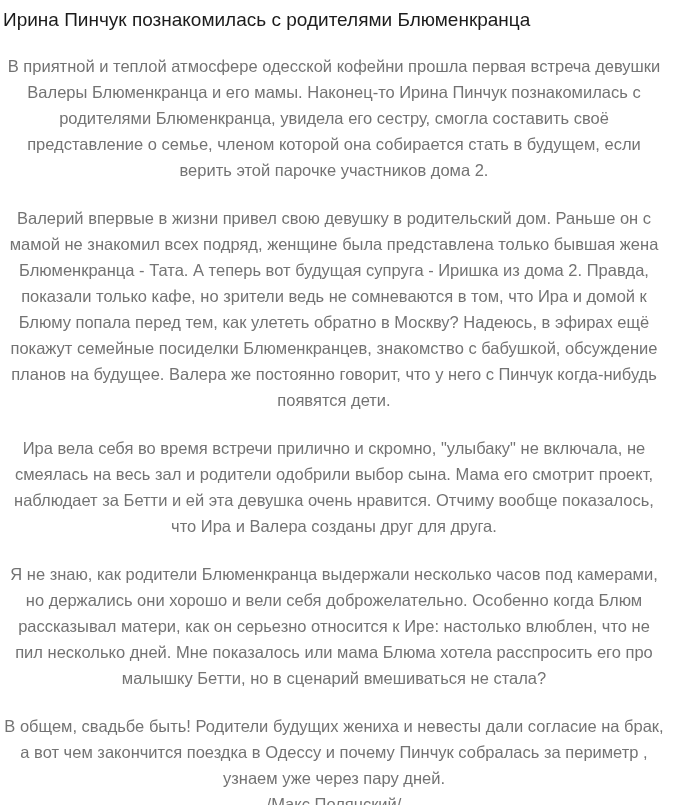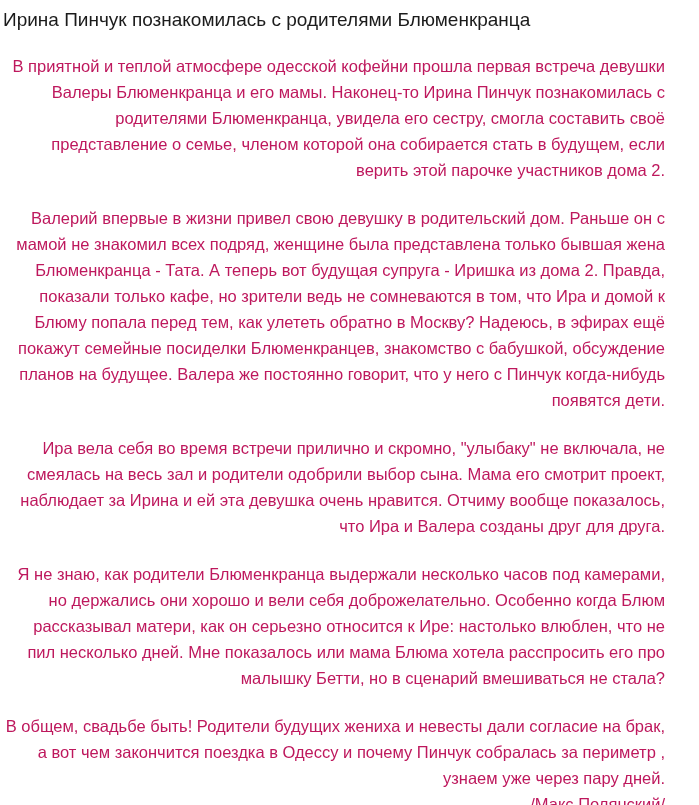--- a/index.html
+++ b/index.html
@@ -29,23 +29,23 @@
     margin: 0 0 20px 0;
     letter-spacing: 0.0px;
   }
   .article-body {
     margin: 0;
   }
   .paragraph {
     font-size: 16.5px;
     line-height: 26px;
     font-weight: 400;
-    color: #be185d;
+    color: #737373;
     margin: 0 0 22px 0;
-    text-align: right;
+    text-align: center;
     word-spacing: 0px;
   }
   .paragraph:last-child {
     margin-bottom: 0;
   }
   .signature {
     display: block;
   }
 </style>
 </head>
@@ -54,21 +54,21 @@
 <article class="article">
 
   <h1 class="article-title">Ирина Пинчук познакомилась с родителями Блюменкранца</h1>
 
   <div class="article-body">
 
     <p class="paragraph">В приятной и теплой атмосфере одесской кофейни прошла первая встреча девушки Валеры Блюменкранца и его мамы. Наконец-то Ирина Пинчук познакомилась с родителями Блюменкранца, увидела его сестру, смогла составить своё представление о семье, членом которой она собирается стать в будущем, если верить этой парочке участников дома 2.</p>
 
     <p class="paragraph">Валерий впервые в жизни привел свою девушку в родительский дом. Раньше он с мамой не знакомил всех подряд, женщине была представлена только бывшая жена Блюменкранца - Тата. А теперь вот будущая супруга - Иришка из дома 2. Правда, показали только кафе, но зрители ведь не сомневаются в том, что Ира и домой к Блюму попала перед тем, как улететь обратно в Москву? Надеюсь, в эфирах ещё покажут семейные посиделки Блюменкранцев, знакомство с бабушкой, обсуждение планов на будущее. Валера же постоянно говорит, что у него с Пинчук когда-нибудь появятся дети.</p>
 
-    <p class="paragraph">Ира вела себя во время встречи прилично и скромно, "улыбаку" не включала, не смеялась на весь зал и родители одобрили выбор сына. Мама его смотрит проект, наблюдает за Ирина и ей эта девушка очень нравится. Отчиму вообще показалось, что Ира и Валера созданы друг для друга.</p>
+    <p class="paragraph">Ира вела себя во время встречи прилично и скромно, "улыбаку" не включала, не смеялась на весь зал и родители одобрили выбор сына. Мама его смотрит проект, наблюдает за Бетти и ей эта девушка очень нравится. Отчиму вообще показалось, что Ира и Валера созданы друг для друга.</p>
 
     <p class="paragraph">Я не знаю, как родители Блюменкранца выдержали несколько часов под камерами, но держались они хорошо и вели себя доброжелательно. Особенно когда Блюм рассказывал матери, как он серьезно относится к Ире: настолько влюблен, что не пил несколько дней. Мне показалось или мама Блюма хотела расспросить его про малышку Бетти, но в сценарий вмешиваться не стала?</p>
 
     <p class="paragraph"><span>В общем, свадьбе быть! Родители будущих жениха и невесты дали согласие на брак, а вот чем закончится поездка в Одессу и почему Пинчук собралась за периметр , узнаем уже через пару дней.</span><br><span class="signature">/Макс Полянский/</span></p>
 
   </div>
 
 </article>
 
 </body></html>

